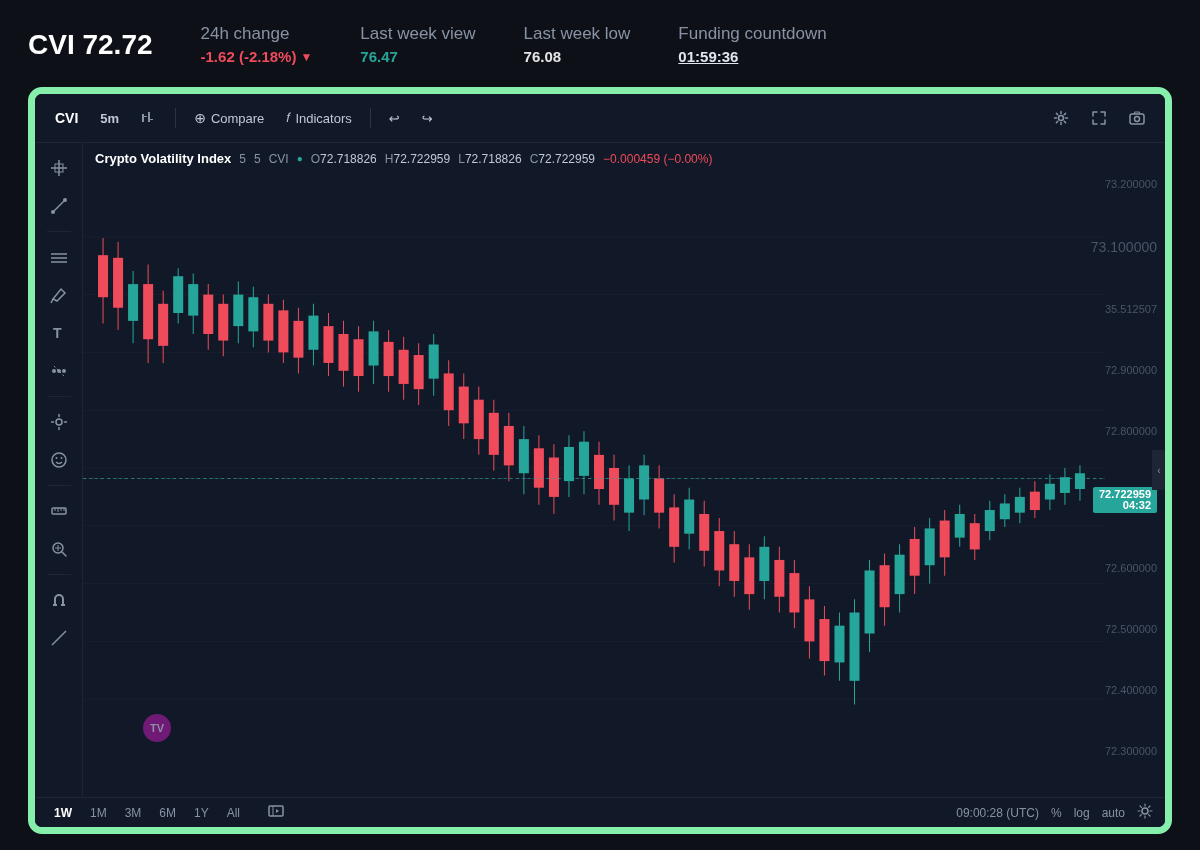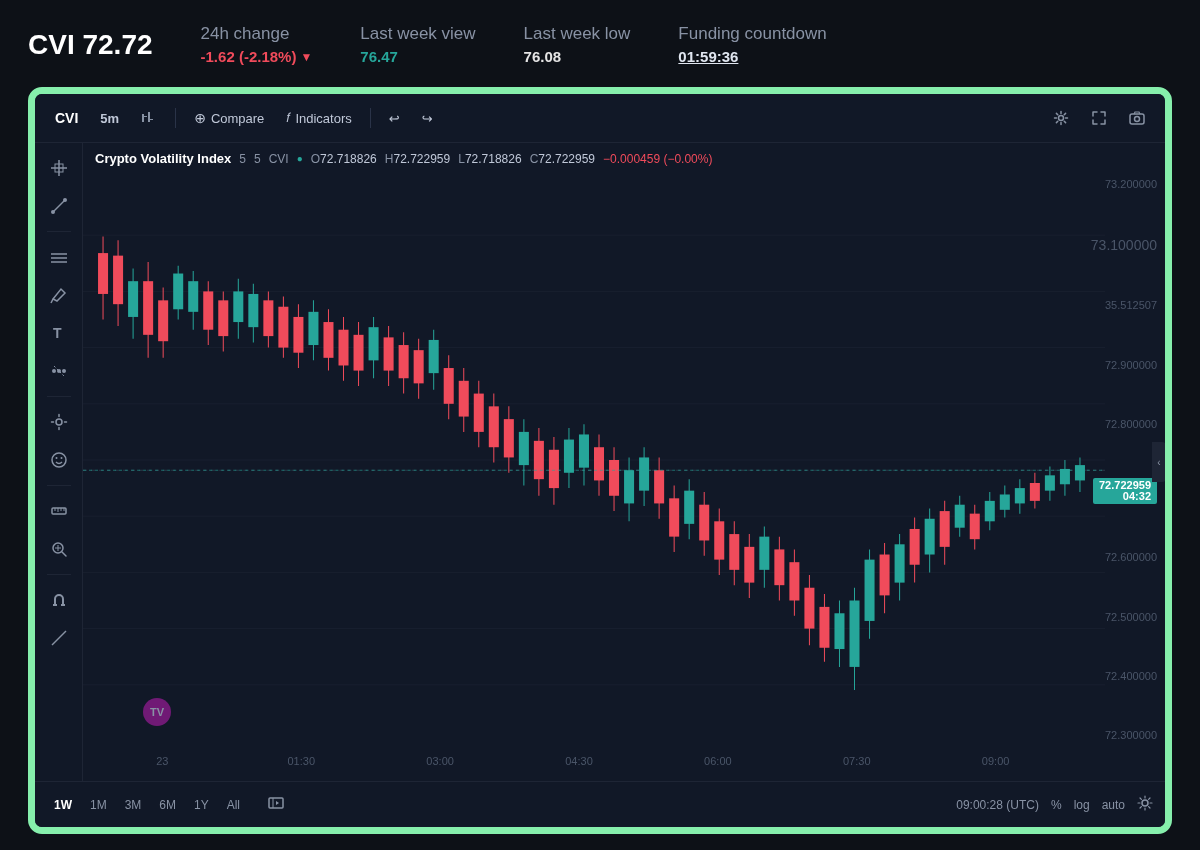--- a/index.html
+++ b/index.html
@@ -289,21 +289,21 @@
     .time-label {
       position: absolute;
       transform: translateX(-50%);
     }
 
     
     .chart-bottom-bar {
       display: flex;
       align-items: center;
       gap: 12px;
-      padding: 12px 12px;
+      padding: 4px 12px;
       border-top: 1px solid #1e2535;
       background: #111827;
       font-size: 12px;
       color: #8892a4;
     }
 
     .timeframe-btns {
       display: flex;
       gap: 4px;
     }
@@ -795,29 +795,20 @@
               <span>72.722959</span><br>
               <span>04:32</span>
             </div>
           </div>
           <div class="price-label" style="color:#4a5568; font-size:11px">72.600000</div>
           <div class="price-label" style="color:#4a5568; font-size:11px">72.500000</div>
           <div class="price-label" style="color:#4a5568; font-size:11px">72.400000</div>
           <div class="price-label" style="color:#4a5568; font-size:11px">72.300000</div>
         </div>
 
-        <div class="time-axis">
-          <span class="time-label" style="left:8%">23</span>
-          <span class="time-label" style="left:22%">01:30</span>
-          <span class="time-label" style="left:36%">03:00</span>
-          <span class="time-label" style="left:50%">04:30</span>
-          <span class="time-label" style="left:64%">06:00</span>
-          <span class="time-label" style="left:78%">07:30</span>
-          <span class="time-label" style="left:92%">09:00</span>
-        </div>
 
         <div class="tv-logo">TV</div>
 
         <div class="collapse-btn">‹</div>
       </div>
     </div>
 
     <div class="chart-bottom-bar">
       <div class="timeframe-btns">
         <div class="tf-btn active">1W</div>

